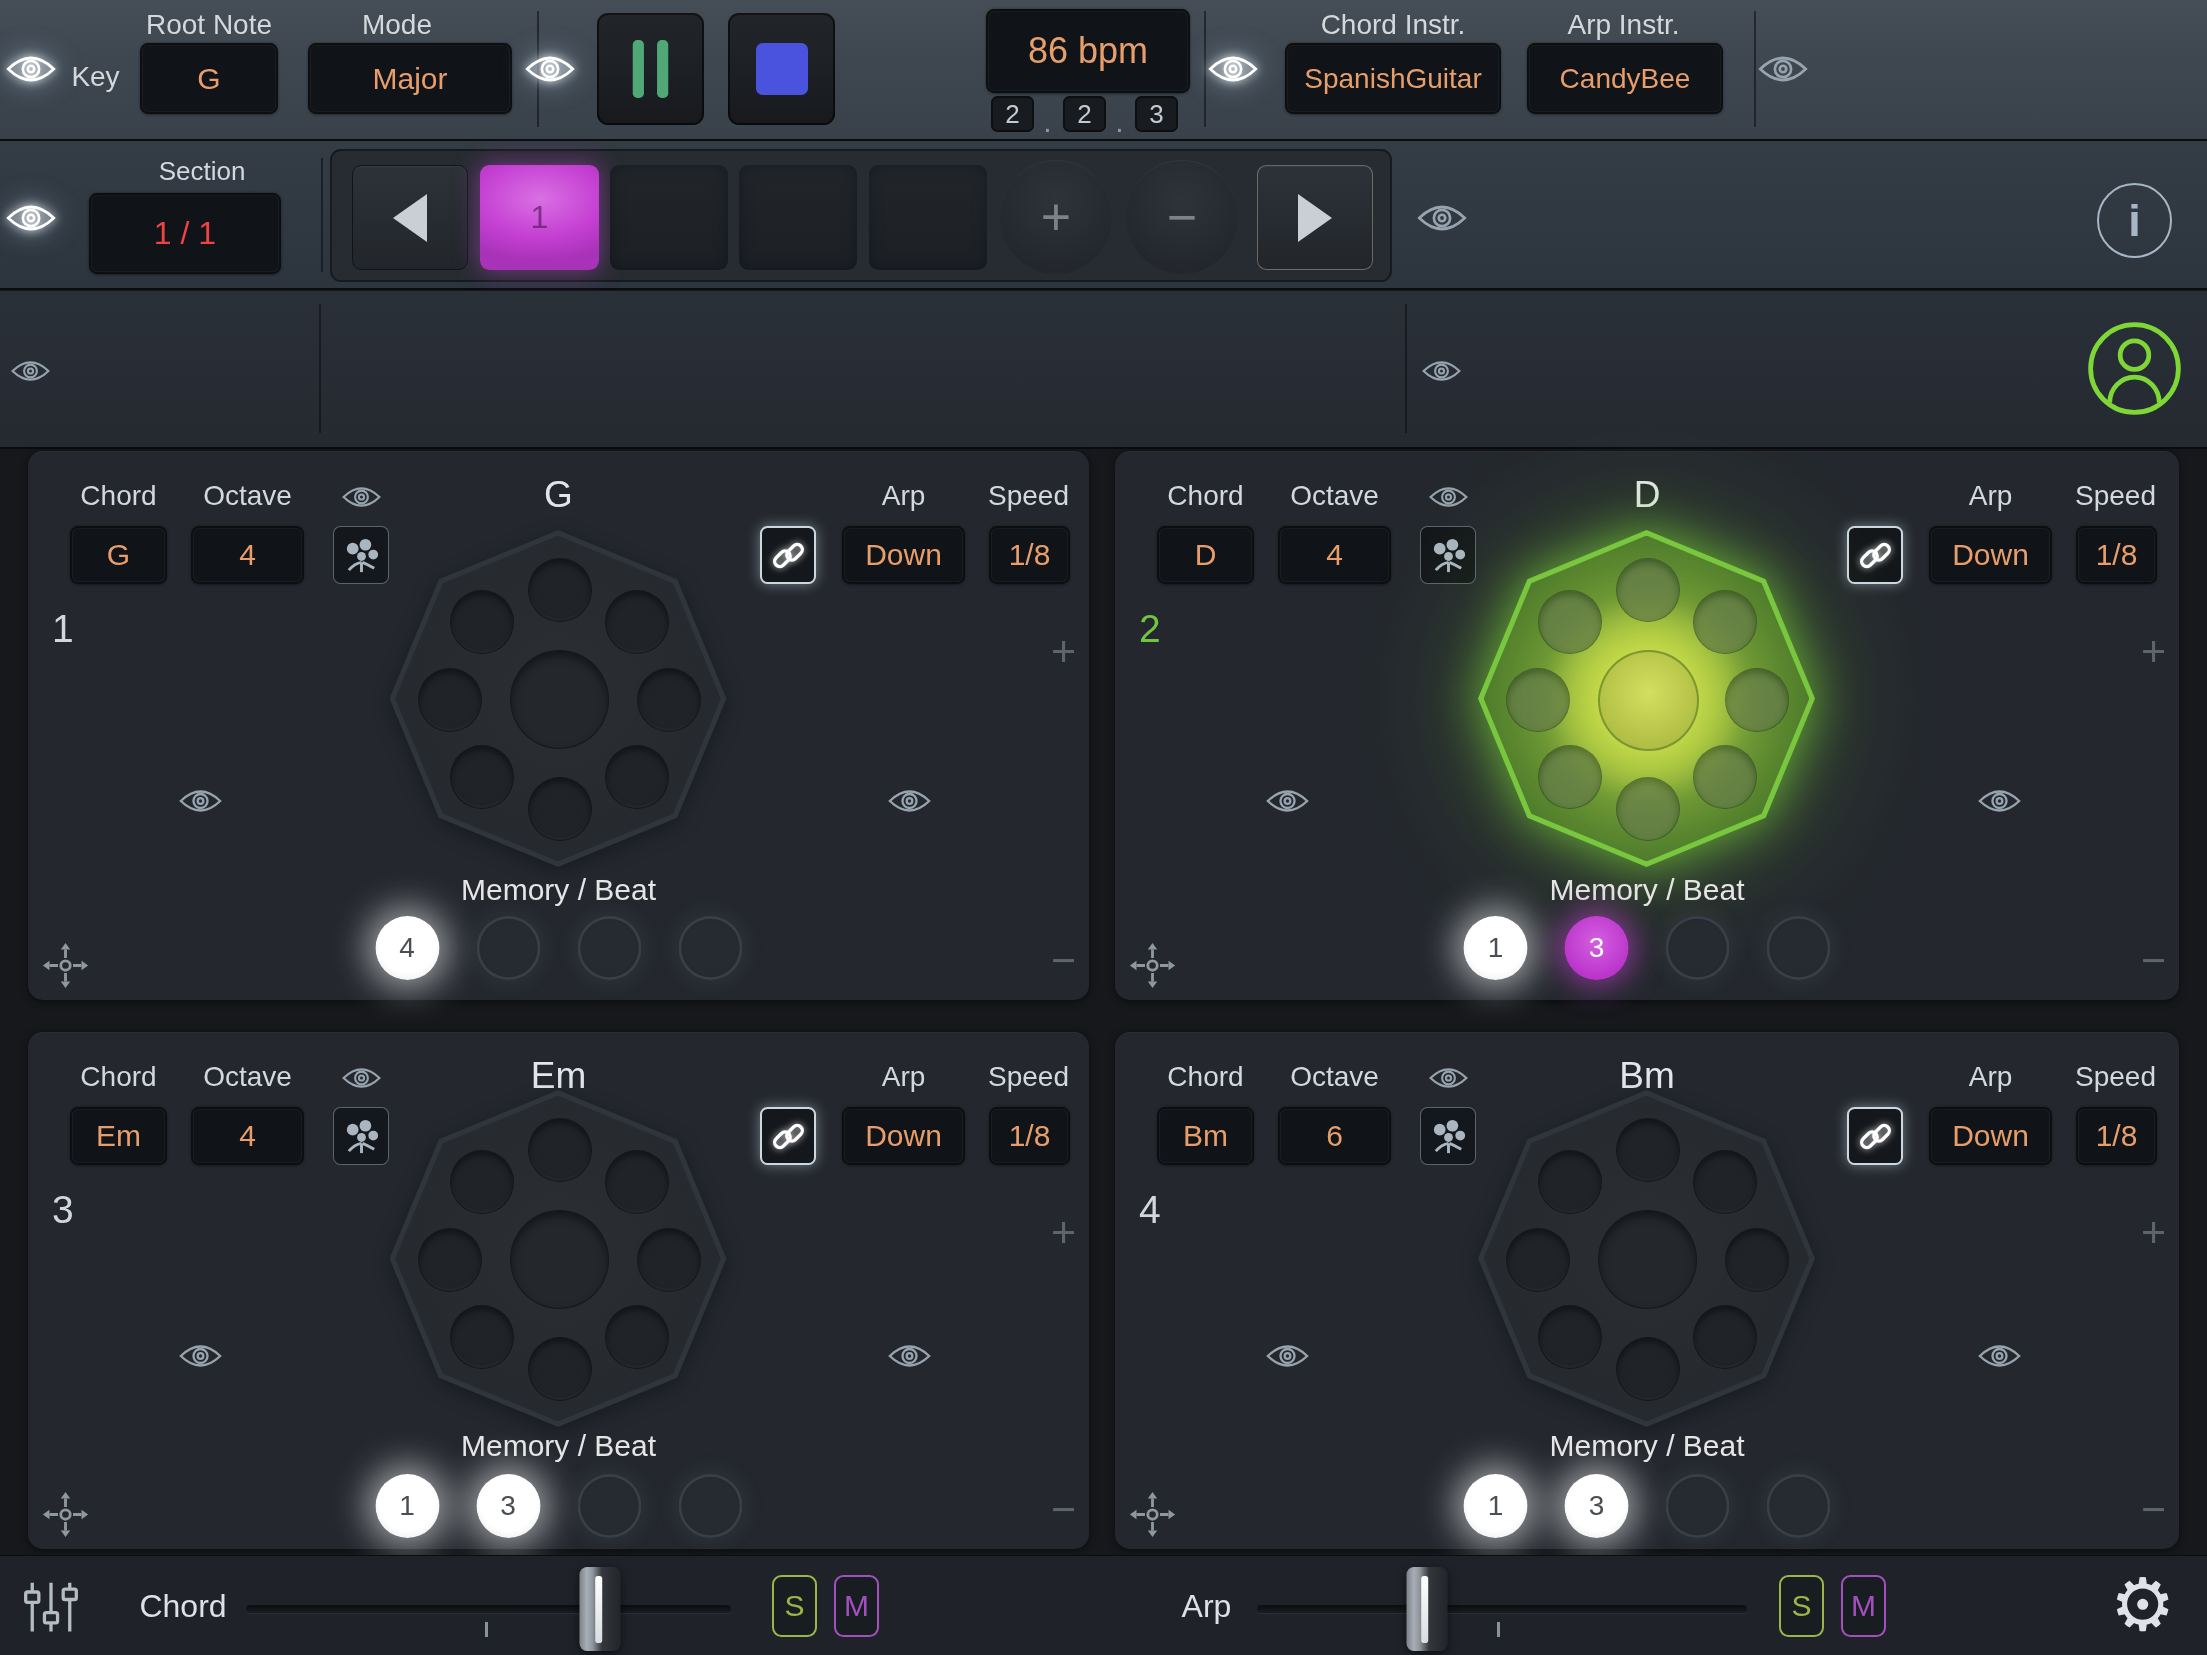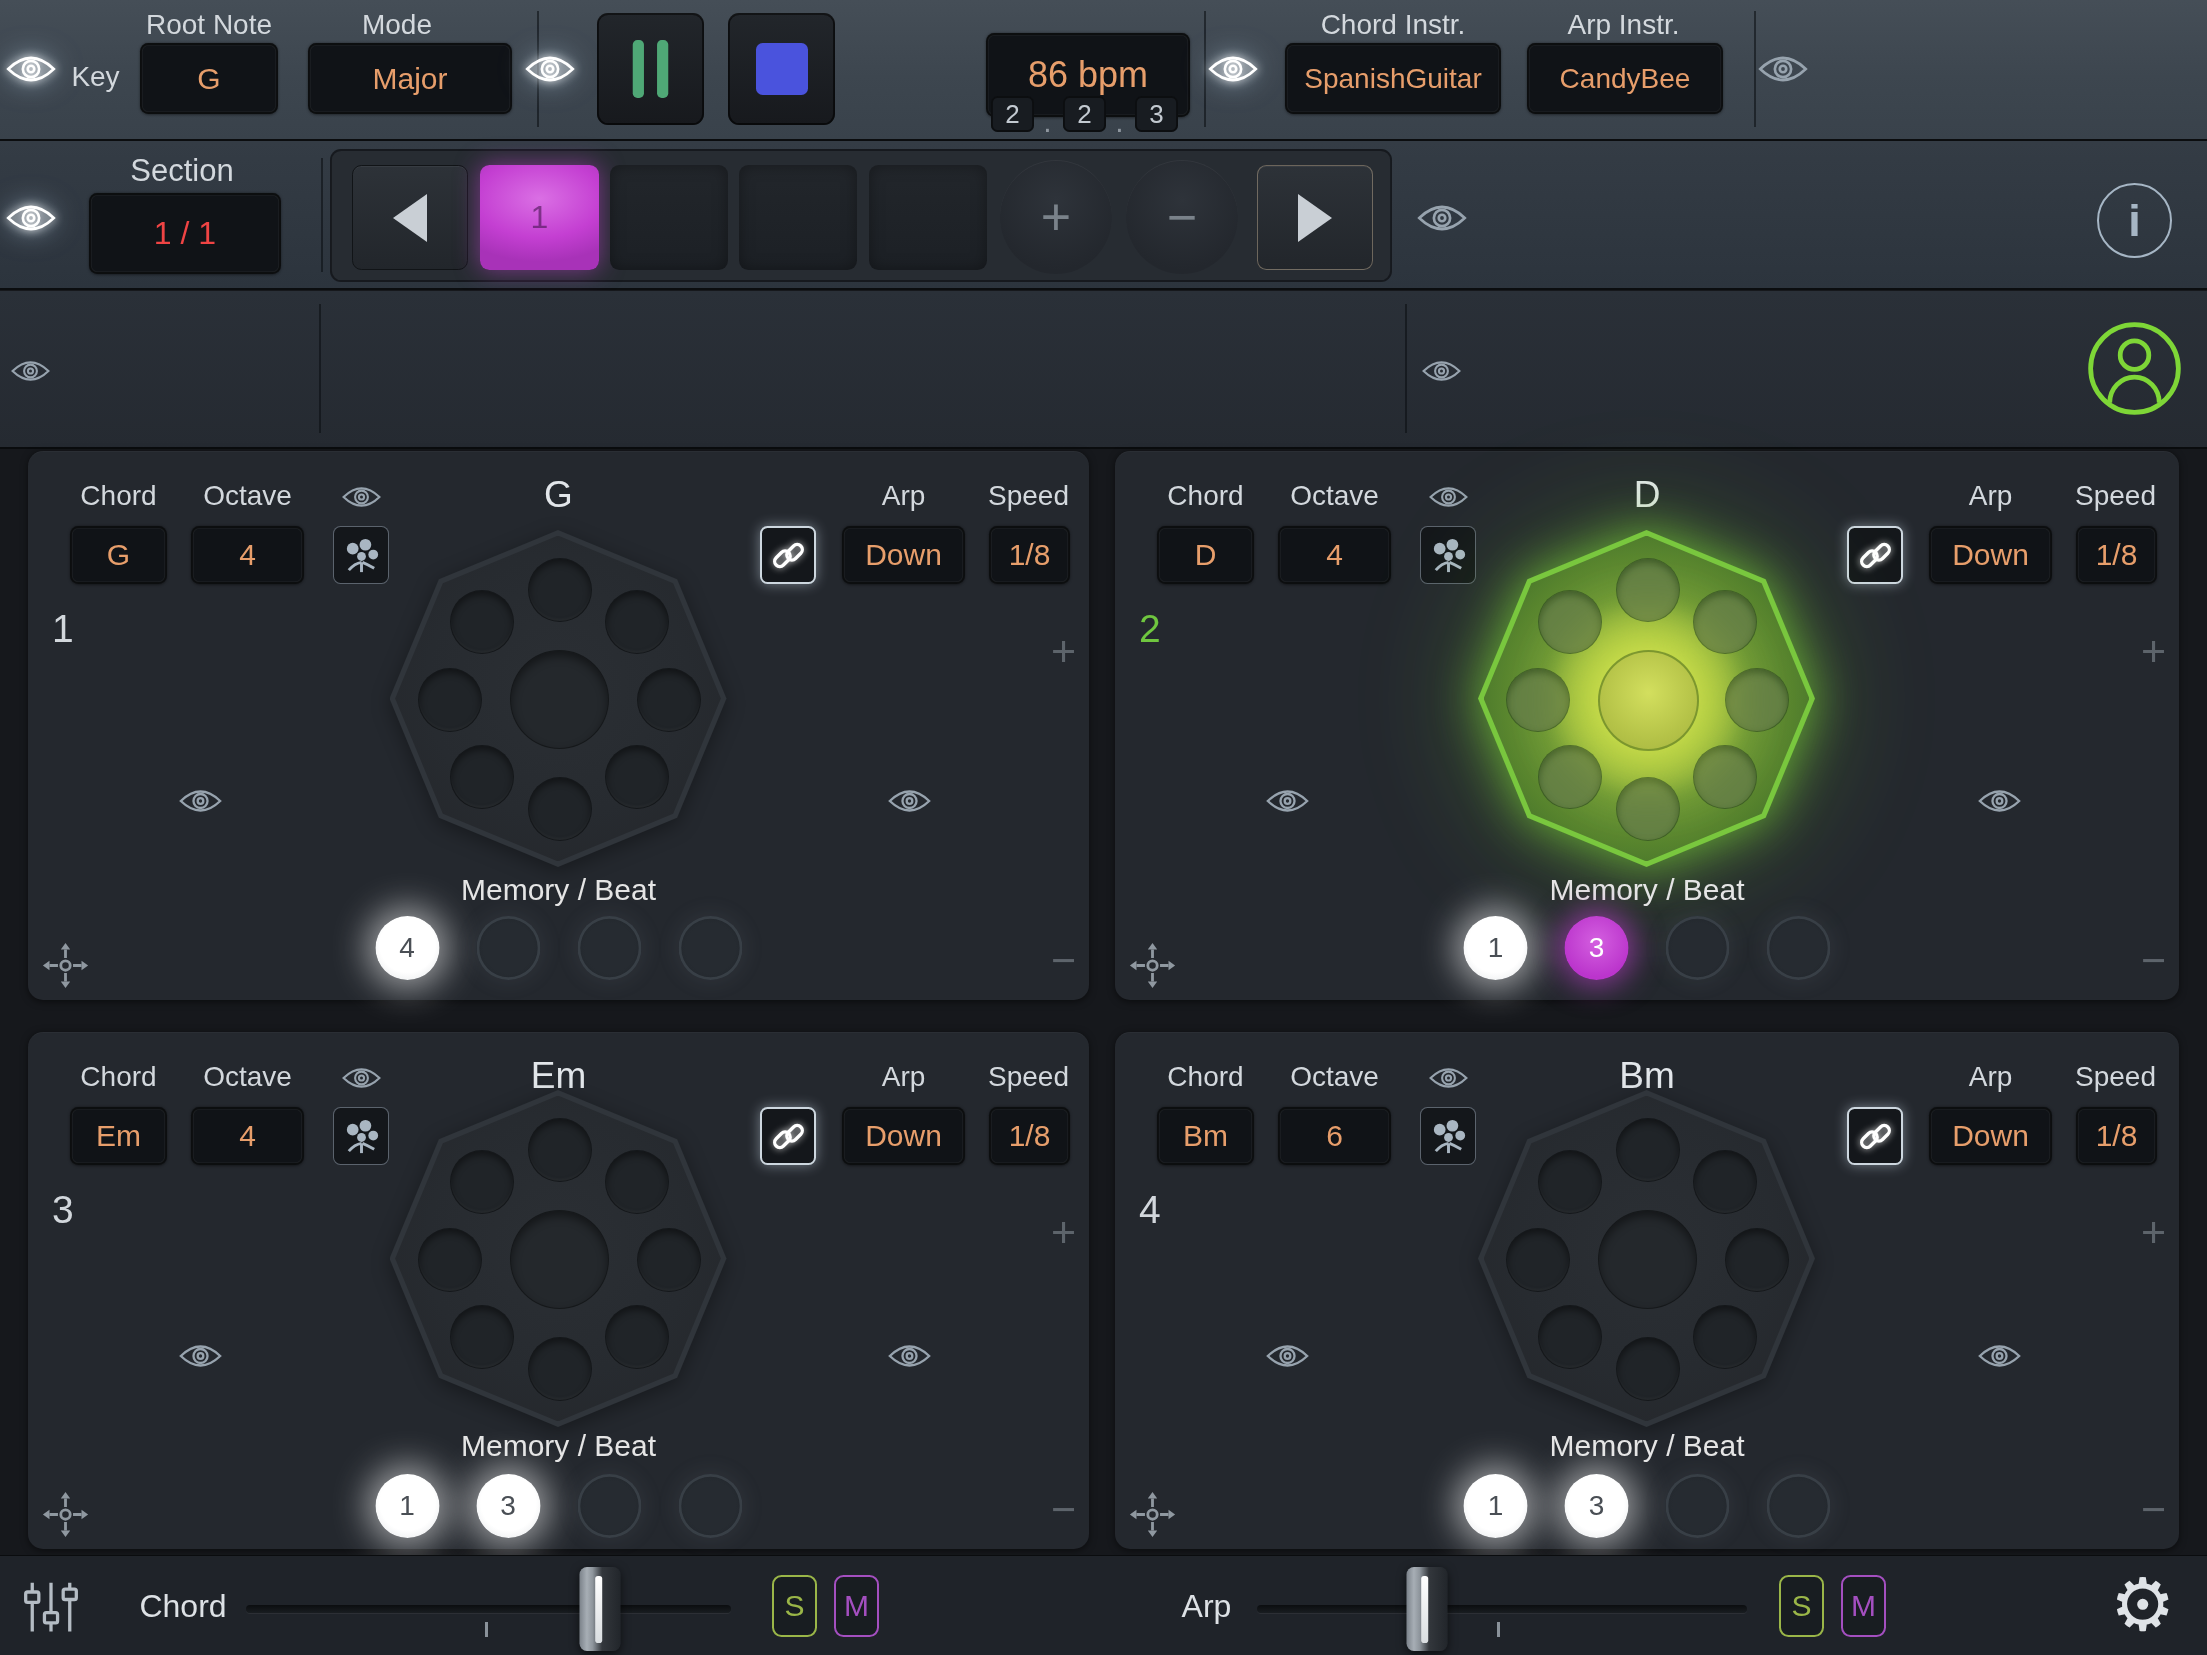--- a/index.html
+++ b/index.html
@@ -22,21 +22,21 @@
   .tall{top:43px;height:71px;}
   .eye-wrap{position:absolute;display:block;}
   .eye{fill:none;stroke:#97a3ae;stroke-width:3.3px;}
   .glow .eye{stroke:#ffffff;filter:drop-shadow(0 0 4.7px rgba(255,255,255,.95)) drop-shadow(0 0 13px rgba(200,230,255,.55));}
   button{border:none;background:none;padding:0;cursor:pointer;font-family:inherit;}
 
   
   .transport-btn{position:absolute;top:13px;width:107px;height:112px;border-radius:11.2px;background:linear-gradient(180deg,#22262b,#17191d);
                  box-shadow:inset 0 0 0 1.9px rgba(0,0,0,.6),inset 0 1.9px 0 rgba(255,255,255,.06);display:flex;align-items:center;justify-content:center;}
   .stop-square{width:52px;height:52px;border-radius:6.6px;background:#4a53dd;}
-  .bpm-box{position:absolute;left:986px;top:9.4px;width:204px;height:84px;margin-top:24px;}
+  .bpm-box{position:absolute;left:986px;top:9.4px;width:204px;height:84px;}
   .bpm-box span{font-size:36px;}
   .ts-box{position:absolute;top:96px;width:43px;height:36px;background:#181c21;border-radius:6.6px;box-shadow:inset 0 0 0 1.9px rgba(0,0,0,.5);
           display:flex;align-items:center;justify-content:center;font-size:26px;color:#c3cad1;}
   .ts-dot{position:absolute;top:105px;width:20.6px;text-align:center;font-size:30px;color:#8e969e;}
 
   
   .tiles-panel{position:absolute;left:330px;top:7.5px;width:1062px;height:133px;background:#272c32;border-radius:11.2px;box-shadow:inset 0 0 0 1.9px rgba(12,14,17,.6);}
   .nav-btn{position:absolute;top:24px;width:116px;height:105px;border-radius:9.4px;background:linear-gradient(180deg,#2d3238,#22262b);
            border:0.9px solid #111417;box-shadow:inset 0 0.9px 0 rgba(255,255,255,.05);display:flex;align-items:center;justify-content:center;}
   .nav-btn.hl{border:1.9px solid rgba(200,180,150,.45);}
@@ -198,21 +198,21 @@
   </div>
 
   <div class="sectionbar">
     <span class="eye-wrap glow" style="left:4.7px;top:60px">
       <svg class="eye" width="52" height="34" viewBox="0 0 64 40">
           <path d="M4 20 Q32 -7 60 20 Q32 47 4 20 Z"></path>
           <circle cx="32" cy="20" r="10"></circle>
           <circle cx="32" cy="20" r="4"></circle>
         </svg>
     </span>
-    <span class="lbl" style="left:86px;top:13px;width:192px;font-size:31px">Section</span>
+    <span class="lbl" style="left:106px;top:13px;width:192px;font-size:26px">Section</span>
     <div class="valbox" style="left:89px;top:52px;width:192px;height:81px">
       <span style="color:#ef4444;font-size:32px">1 / 1</span>
     </div>
     <div class="vdiv" style="left:321px;top:17px;height:114px"></div>
 
     <div class="tiles-panel"></div>
     <button class="nav-btn" style="left:352px">
         <span class="tri-left"></span>
       </button>
     <button class="tile" style="left:480px" data-state="active">1</button>

